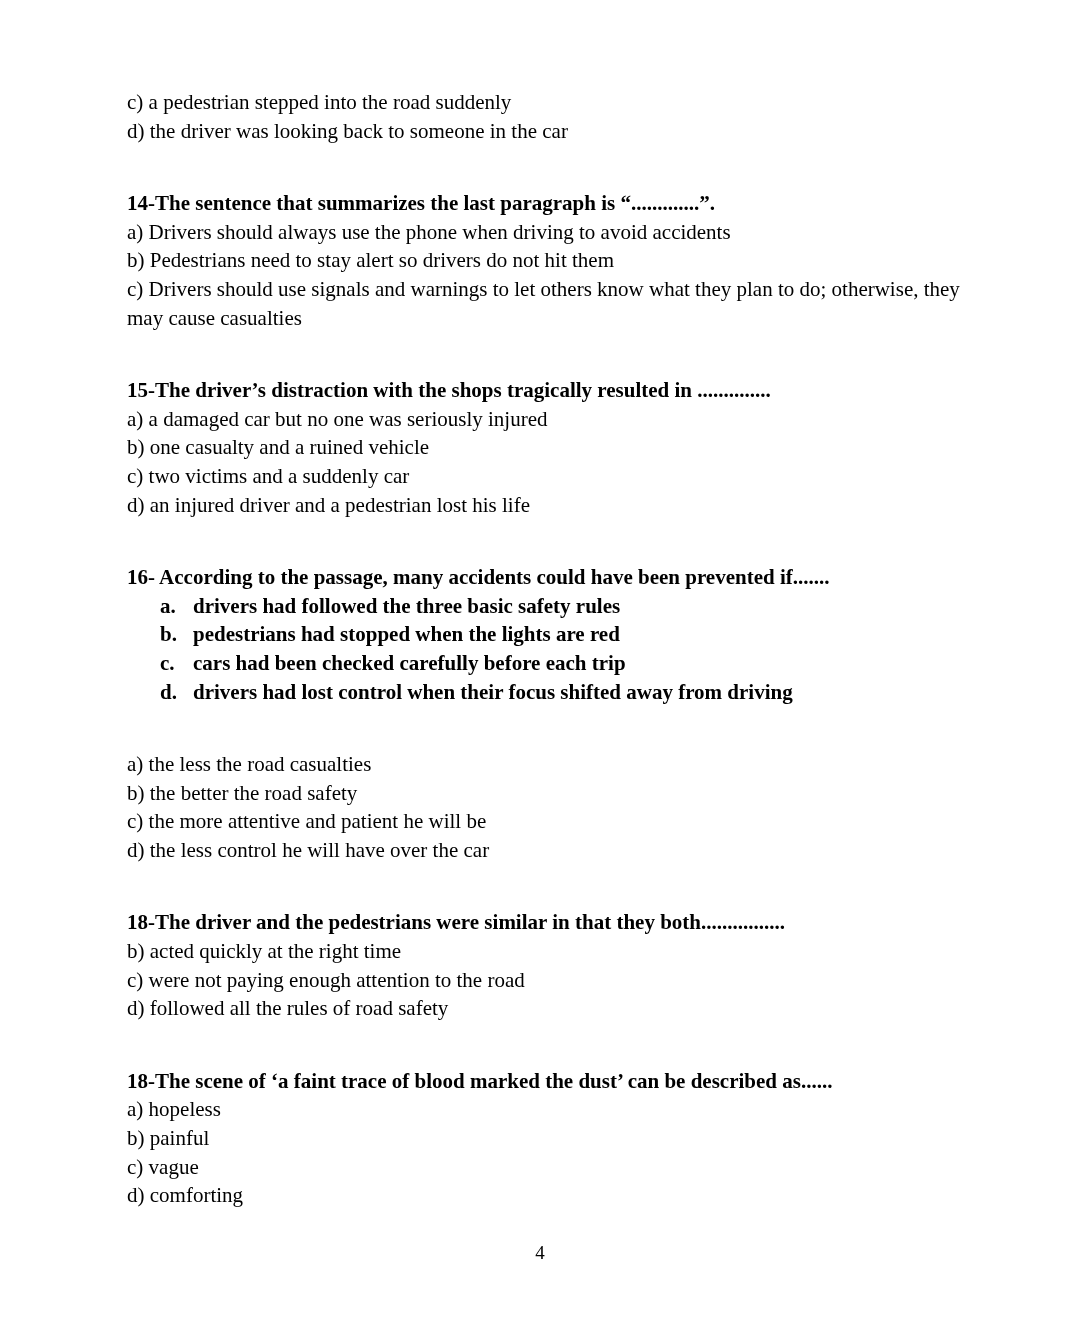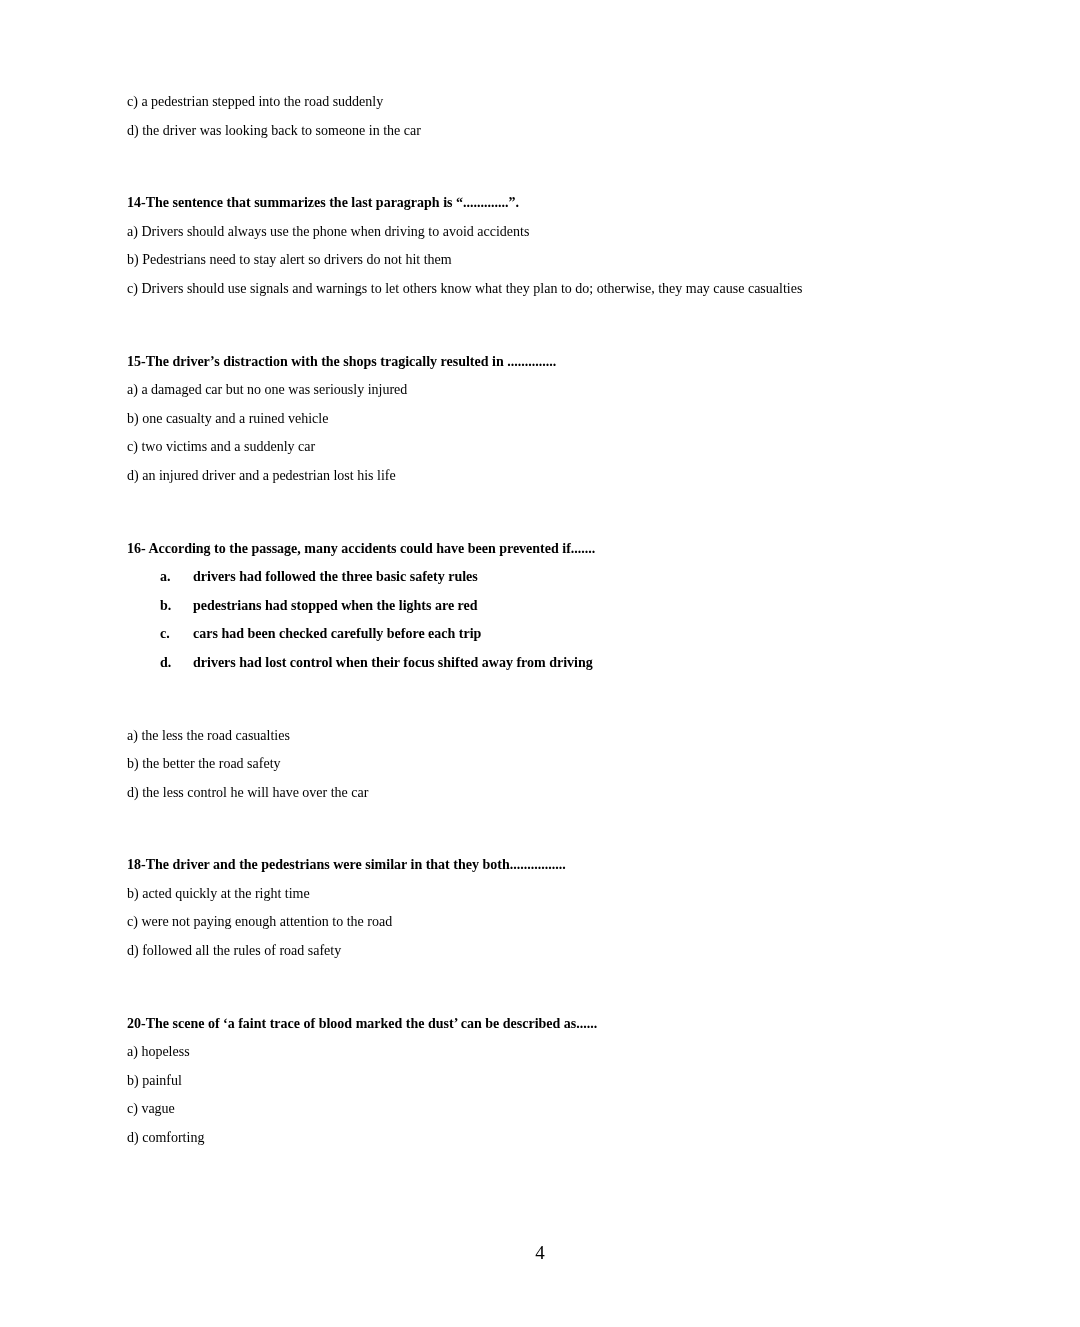--- a/index.html
+++ b/index.html
@@ -9,21 +9,21 @@
   }
   body {
     width: 1080px;
     height: 1327px;
     position: relative;
     font-family: "Liberation Serif", serif;
     color: #000000;
   }
   .content {
     padding: 88px 115px 0 127px;
-    font-size: 14px;
+    font-size: 21px;
     line-height: 28.6px;
   }
   p.line, p.prompt {
     margin: 0;
     padding: 0;
   }
   .prompt {
     font-weight: bold;
   }
   .question {
@@ -80,32 +80,33 @@
     <p class="prompt">16- According to the passage, many accidents could have been prevented if.......</p>
     <p class="line"><span class="opt-label">a.</span><span>drivers had followed the three basic safety rules</span></p>
     <p class="line"><span class="opt-label">b.</span><span>pedestrians had stopped when the lights are red</span></p>
     <p class="line"><span class="opt-label">c.</span><span>cars had been checked carefully before each trip</span></p>
     <p class="line"><span class="opt-label">d.</span><span>drivers had lost control when their focus shifted away from driving</span></p>
   </div>
 
   <div class="question">
     <p class="line"><span class="opt-label">a)</span> <span>the less the road casualties</span></p>
     <p class="line"><span class="opt-label">b)</span> <span>the better the road safety</span></p>
+    <p class="line"><span class="opt-label">c)</span> <span>the more attentive and patient he will be</span></p>
     <p class="line"><span class="opt-label">d)</span> <span>the less control he will have over the car</span></p>
   </div>
 
   <div class="question">
     <p class="prompt">18-The driver and the pedestrians were similar in that they both................</p>
     <p class="line"><span class="opt-label">b)</span> <span>acted quickly at the right time</span></p>
     <p class="line"><span class="opt-label">c)</span> <span>were not paying enough attention to the road</span></p>
     <p class="line"><span class="opt-label">d)</span> <span>followed all the rules of road safety</span></p>
   </div>
 
   <div class="question">
-    <p class="prompt">20-The scene of ‘a faint trace of blood marked the dust’ can be described as......</p>
+    <p class="prompt">18-The scene of ‘a faint trace of blood marked the dust’ can be described as......</p>
     <p class="line"><span class="opt-label">a)</span> <span>hopeless</span></p>
     <p class="line"><span class="opt-label">b)</span> <span>painful</span></p>
     <p class="line"><span class="opt-label">c)</span> <span>vague</span></p>
     <p class="line"><span class="opt-label">d)</span> <span>comforting</span></p>
   </div>
 
 </div>
 
 <div class="page-number">4</div>
 

